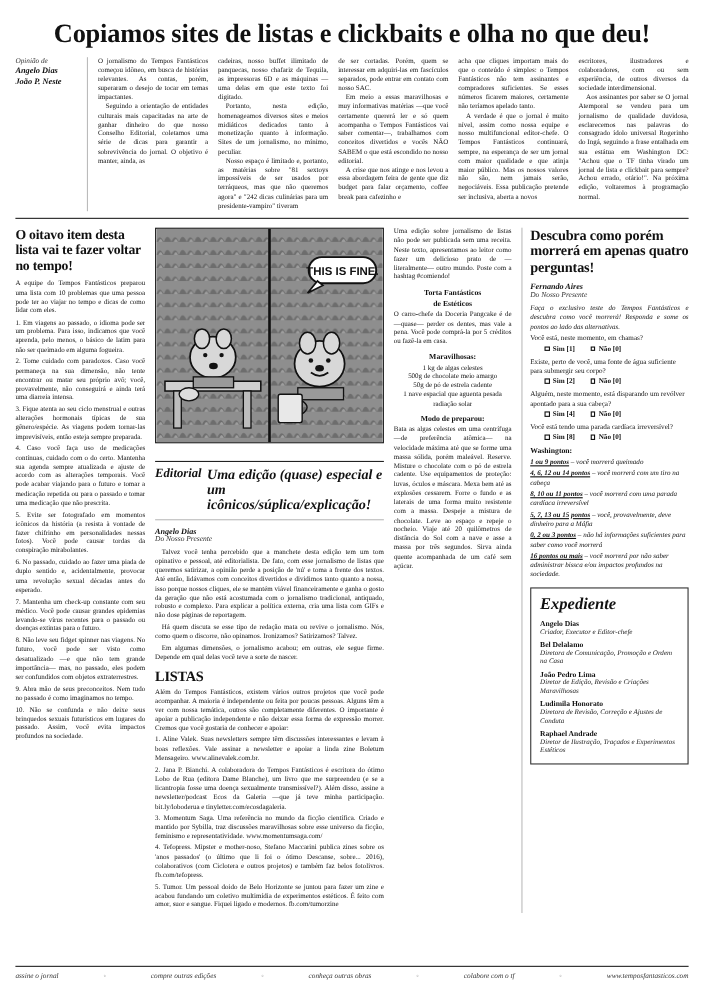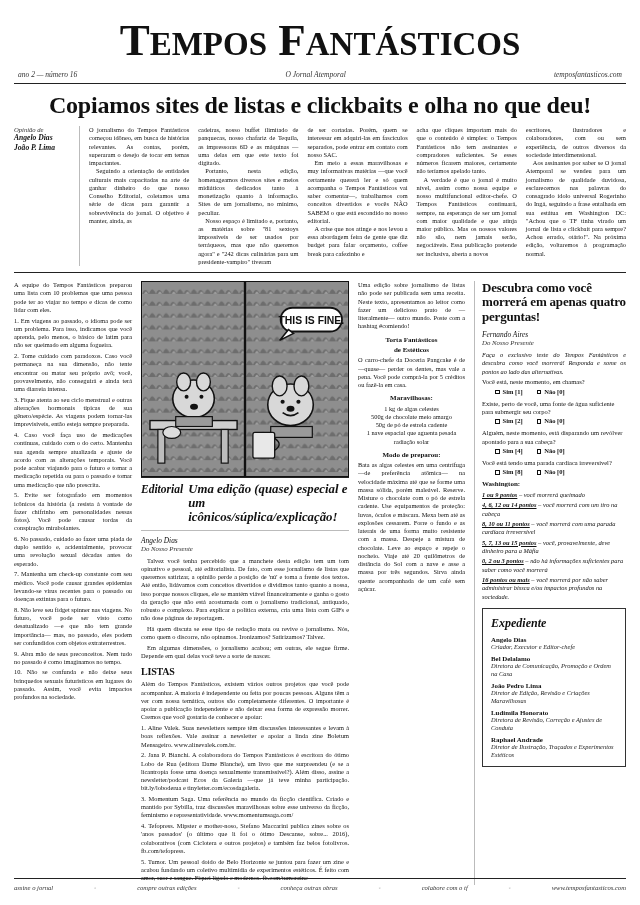--- a/index.html
+++ b/index.html
@@ -56,48 +56,48 @@
   .col-left  { width:118px; flex:0 0 118px; }
   .col-comic { width:208px; flex:0 0 208px; }
   .col-edit  { flex:1; }
   .col-right { width:152px; flex:0 0 152px; border-left:0.7px solid #bbb; padding-left:7px; }
 
   .sechead {
     font-weight:700; font-size:12.5px; line-height:1.1;
     margin:0 0 6px 0; letter-spacing:-0.2px;
   }
   .sechead.big { font-size:13px; }
-  .subauthor { font-weight:400; font-style:italic; font-size:7.4px; margin-top:2px;}
+  .subauthor { font-weight:700; font-style:italic; font-size:7.4px; margin-top:2px;}
   .subauthor2 { font-style:italic; font-size:6.8px; color:#333; margin-bottom:5px;}
   .body-s { font-size:6.35px; line-height:1.3; text-align:justify; hyphens:auto; }
   .body-s p { margin:0 0 2.5px 0; text-indent:6px; }
   .body-s p.ni { text-indent:0; }
 
   
   .comic { width:100%; height:196px; border:1.4px solid #111; display:block; background:#fff; }
 
   
-  .edit-banner { display:flex; align-items:flex-start; gap:5px; border-top:1.2px solid #222; padding-top:5px; margin-top:0;}
+  .edit-banner { display:flex; align-items:flex-start; gap:5px; border-top:1.2px solid #222; padding-top:5px; margin-top:16px;}
   .edit-tag { font-style:italic; font-weight:700; font-size:11.5px; flex:0 0 auto; }
   .edit-title { font-style:italic; font-weight:700; font-size:12.8px; line-height:1.08; }
 
   .hr-thin { border:0; border-top:0.7px solid #bbb; margin:5px 0; }
 
   
   .qtext { font-size:6.5px; line-height:1.28; margin:0 0 1px 0; }
   .qopts { font-size:6.5px; font-weight:700; margin:0 0 5px 0; padding-left:13px; }
   .qopts .opt { display:inline-block; margin-right:14px; }
   .box { display:inline-block; width:4.6px; height:4.6px; border:0.8px solid #111; margin-right:3px; vertical-align:middle; }
   .res-head { font-weight:700; font-size:7px; margin:4px 0 3px 0; }
   .res-item { font-size:6.4px; font-style:italic; line-height:1.3; margin-bottom:2px; }
   .res-item u { font-weight:700; }
 
   
   .exped { border:0.9px solid #333; padding:7px 8px; margin-top:7px; }
-  .exped h3 { font-style:italic; font-weight:700; font-size:12px; margin:0 0 5px 0; }
+  .exped h3 { font-style:italic; font-weight:700; font-size:15px; margin:0 0 5px 0; }
   .exped .nm { font-weight:700; font-size:6.9px; margin-top:4px; }
   .exped .ro { font-style:italic; font-size:6.4px; line-height:1.25; color:#222; }
 
   
   .rec-center { text-align:center; font-weight:700; font-size:7px; margin:5px 0 2px 0; line-height:1.2; }
   .rec-list { font-size:6.35px; line-height:1.3; text-align:center; }
 
   
   .footer {
     position:absolute; left:14px; right:14px; bottom:14px;
@@ -105,39 +105,28 @@
     display:flex; justify-content:space-between; align-items:center;
     font-style:italic; font-size:6.6px; color:#333;
   }
   .footer .dot { color:#999; }
 </style>
 </head>
 <body>
 
 <div class="page">
 
-  <div class="masthead">
-    <h1>
-      T<span class="small">EMPOS</span>
-      F<span class="small">ANTÁSTICOS</span>
-    </h1>
-    <div class="mast-meta">
-      <span>ano 2 — número 16</span>
-      <span>O Jornal Atemporal</span>
-      <span>temposfantasticos.com</span>
-    </div>
-  </div>
 
   <div class="main-head">Copiamos sites de listas e clickbaits e olha no que deu!</div>
 
   <div class="top-zone">
     <div class="byline">
       <div class="op">Opinião de</div>
       <div class="nm">Angelo Dias</div>
-      <div class="nm">João P. Lima</div>
+      <div class="nm">João P. Neste</div>
     </div>
     <div class="tcol" id="lc0">
         <p style="text-indent: 0px;">O jornalismo do Tempos Fantásticos começou idôneo, em busca de histórias relevantes. As contas, porém, superaram o desejo de tocar em temas impactantes.</p>
         <p>Seguindo a orientação de entidades culturais mais capacitadas na arte de ganhar dinheiro do que nosso Conselho Editorial, coletamos uma série de dicas para garantir a sobrevivência do jornal. O objetivo é manter, ainda, as</p>
       </div>
     <div class="tcol" id="lc1">
         <p style="text-indent: 0px;">cadeiras, nosso buffet ilimitado de panquecas, nosso chafariz de Tequila, as impressoras 6D e as máquinas —uma delas em que este texto foi digitado.</p>
         <p>Portanto, nesta edição, homenageamos diversos sites e meios midiáticos dedicados tanto à monetização quanto à informação. Sites de um jornalismo, no mínimo, peculiar.</p>
         <p>Nosso espaço é limitado e, portanto, as matérias sobre "81 sextoys impossíveis de ser usados por terráqueos, mas que não queremos agora" e "242 dicas culinárias para um presidente-vampiro" tiveram</p>
       </div>
@@ -152,20 +141,21 @@
       </div>
     <div class="tcol" id="lc4">
         <p style="text-indent: 0px;">escritores, ilustradores e colaboradores, com ou sem experiência, de outros diversos da sociedade interdimensional.</p>
         <p>Aos assinantes por saber se O jornal Atemporal se vendeu para um jornalismo de qualidade duvidosa, esclarecemos nas palavras do consagrado ídolo universal Rogerinho do Ingá, seguindo a frase entalhada em sua estátua em Washington DC: "Achou que o TF tinha virado um jornal de lista e clickbait para sempre? Achou errado, otário!". Na próxima edição, voltaremos à programação normal.</p>
       </div>
   </div>
 
   <div class="mid-zone">
 
     <div class="col-left">
+      <div class="sechead">O oitavo item desta lista vai te fazer voltar no tempo!</div>
       <div class="body-s">
         <p class="ni">A equipe do Tempos Fantásticos preparou uma lista com 10 problemas que uma pessoa pode ter ao viajar no tempo e dicas de como lidar com eles.</p>
         <div id="ttlist">
             <p class="ni">1. Em viagens ao passado, o idioma pode ser um problema. Para isso, indicamos que você aprenda, pelo menos, o básico de latim para não ser queimado em alguma fogueira.</p>
             <p class="ni">2. Tome cuidado com paradoxos. Caso você permaneça na sua dimensão, não tente encontrar ou matar seu próprio avô; você, provavelmente, não conseguirá e ainda terá uma diarreia intensa.</p>
             <p class="ni">3. Fique atenta ao seu ciclo menstrual e outras alterações hormonais típicas de sua gênero/espécie. As viagens podem tornar-las imprevisíveis, então esteja sempre preparada.</p>
             <p class="ni">4. Caso você faça uso de medicações contínuas, cuidado com o do certo. Mantenha sua agenda sempre atualizada e ajuste de acordo com as alterações temporais. Você pode acabar viajando para o futuro e tomar a medicação repetida ou para o passado e tomar uma medicação que não prescrita.</p>
             <p class="ni">5. Evite ser fotografado em momentos icônicos da história (a resista à vontade de fazer chifrinho em personalidades nessas fotos). Você pode causar tordas da conspiração mirabolantes.</p>
             <p class="ni">6. No passado, cuidado ao fazer uma piada de duplo sentido e, acidentalmente, provocar uma revolução sexual décadas antes do esperado.</p>
             <p class="ni">7. Mantenha um check-up constante com seu médico. Você pode causar grandes epidemias levando-se vírus recentes para o passado ou doenças extintas para o futuro.</p>
@@ -227,21 +217,21 @@
         <span class="edit-title">Uma edição (quase) especial e um icônicos/súplica/explicação!</span>
       </div>
       <hr class="hr-thin">
       <div class="subauthor">Angelo Dias</div>
       <div class="subauthor2">Do Nosso Presente</div>
       <div class="body-s" id="edbody">
           <p>Talvez você tenha percebido que a manchete desta edição tem um tom opinativo e pessoal, até editorialista. De fato, com esse jornalismo de listas que queremos satirizar, a opinião perde a posição de 'nú' e toma a frente dos textos. Até então, lidávamos com conceitos divertidos e dividimos tanto quanto a nossa, isso porque nossos cliques, ele se mantém viável financeiramente e ganha o gosto da geração que não está acostumada com o jornalismo tradicional, antiquado, robusto e complexo. Para explicar a política externa, cria uma lista com GIFs e não dose páginas de reportagem.</p>
           <p>Há quem discuta se esse tipo de redação mata ou revive o jornalismo. Nós, como quem o discorre, não opinamos. Ironizamos? Satirizamos? Talvez.</p>
           <p>Em algumas dimensões, o jornalismo acabou; em outras, ele segue firme. Depende em qual delas você teve a sorte de nascer.</p>
         </div>
-      <div class="sechead" style="font-size:10px;margin:6px 0 3px 0;">LISTAS</div>
+      <div class="sechead" style="font-size:13px;margin:6px 0 3px 0;">LISTAS</div>
       <div class="body-s" id="listasbody">
           <p class="ni">Além do Tempos Fantásticos, existem vários outros projetos que você pode acompanhar. A maioria é independente ou feita por poucas pessoas. Alguns têm a ver com nossa temática, outros são completamente diferentes. O importante é apoiar a publicação independente e não deixar essa forma de expressão morrer. Cremos que você gostaria de conhecer e apoiar:</p>
           <p class="ni">1. Aline Valek. Suas newsletters sempre têm discussões interessantes e levam à boas reflexões. Vale assinar a newsletter e apoiar a linda zine Boletum Mensageiro. www.alinevalek.com.br.</p>
           <p class="ni">2. Jana P. Bianchi. A colaboradora do Tempos Fantásticos é escritora do ótimo Lobo de Rua (editora Dame Blanche), um livro que me surpreendeu (e se a licantropia fosse uma doença sexualmente transmissível?). Além disso, assine a newsletter/podcast Ecos da Galeria —que já teve minha participação. bit.ly/loboderua e tinyletter.com/ecosdagaleria.</p>
           <p class="ni">3. Momentum Saga. Uma referência no mundo da ficção científica. Criado e mantido por Sybilla, traz discussões maravilhosas sobre esse universo da ficção, feminismo e representatividade. www.momentumsaga.com/</p>
           <p class="ni">4. Tefopress. Mipster e mother-noso, Stefano Maccarini publica zines sobre os 'anos passados' (o último que li foi o ótimo Descanse, sobre... 2016), colaborativos (com Ciclotera e outros projetos) e também faz belos fotolivros. fb.com/tefopress.</p>
           <p class="ni">5. Tumor. Um pessoal doido de Belo Horizonte se juntou para fazer um zine e acabou fundando um coletivo multimídia de experimentos estéticos. É feito com amor, suor e sangue. Fiquei ligado e modernos. fb.com/tumorzine</p>
         </div>
     </div>
 
@@ -261,21 +251,21 @@
           <div>50g de pó de estrela cadente</div>
           <div>1 nave espacial que aguenta pesada radiação solar</div>
         </div>
       <div class="rec-center">Modo de preparou:</div>
       <div class="body-s">
         <p class="ni">Bata as algas celestes em uma centrífuga —de preferência atômica— na velocidade máxima até que se forme uma massa sólida, porém maleável. Reserve. Misture o chocolate com o pó de estrela cadente. Use equipamentos de proteção: luvas, óculos e máscara. Mexa bem até as explosões cessarem. Forre o fundo e as laterais de uma forma muito resistente com a massa. Despeje a mistura de chocolate. Leve ao espaço e repeje o nocheio. Viaje até 20 quilômetros de distância do Sol com a nave e asse a massa por três segundos. Sirva ainda quente acompanhada de um café sem açúcar.</p>
       </div>
     </div>
 
     <div class="col-right">
-      <div class="sechead big">Descubra como você morrerá em apenas quatro perguntas!</div>
+      <div class="sechead big">Descubra como porém morrerá em apenas quatro perguntas!</div>
       <div class="subauthor">Fernando Aires</div>
       <div class="subauthor2">Do Nosso Presente</div>
       <div class="body-s" style="font-style:italic;">
         <p class="ni">Faça o exclusivo teste do Tempos Fantásticos e descubra como você morrerá! Responda e some os pontos ao lado das alternativas.</p>
       </div>
       <div id="quizlist">
           <div class="qtext">Você está, neste momento, em chamas?</div>
           <div class="qopts"><span class="opt"><span class="box"></span><span>Sim [1]</span></span><span class="opt"><span class="box"></span><span>Não [0]</span></span></div>
           <div class="qtext">Existe, perto de você, uma fonte de água suficiente para submergir seu corpo?</div>
           <div class="qopts"><span class="opt"><span class="box"></span><span>Sim [2]</span></span><span class="opt"><span class="box"></span><span>Não [0]</span></span></div>

